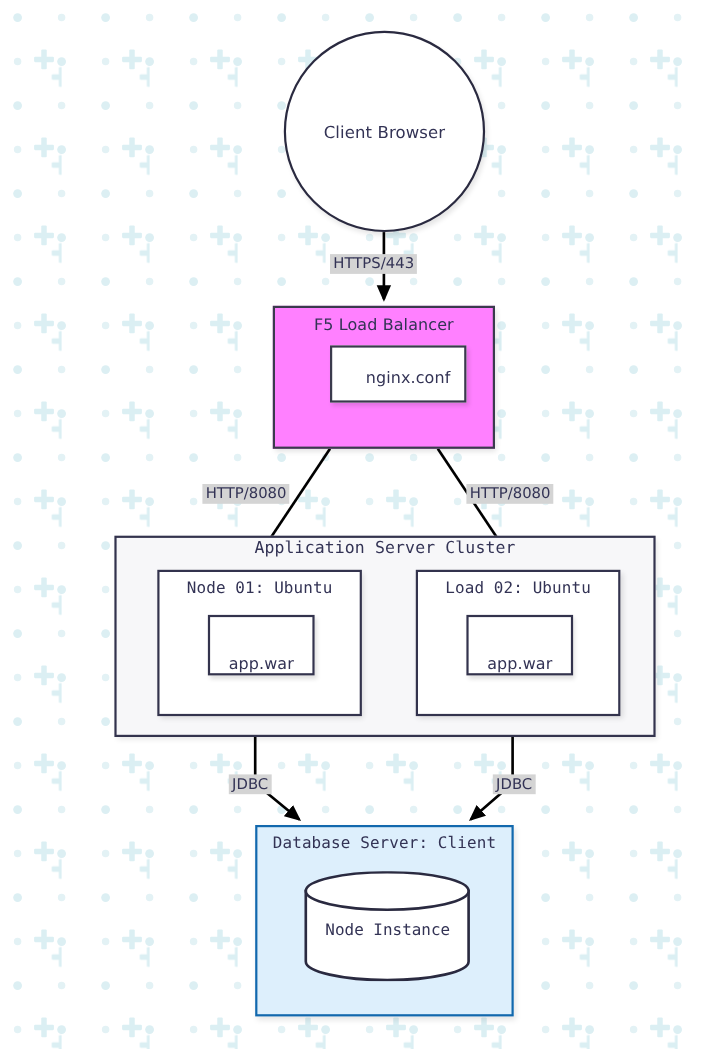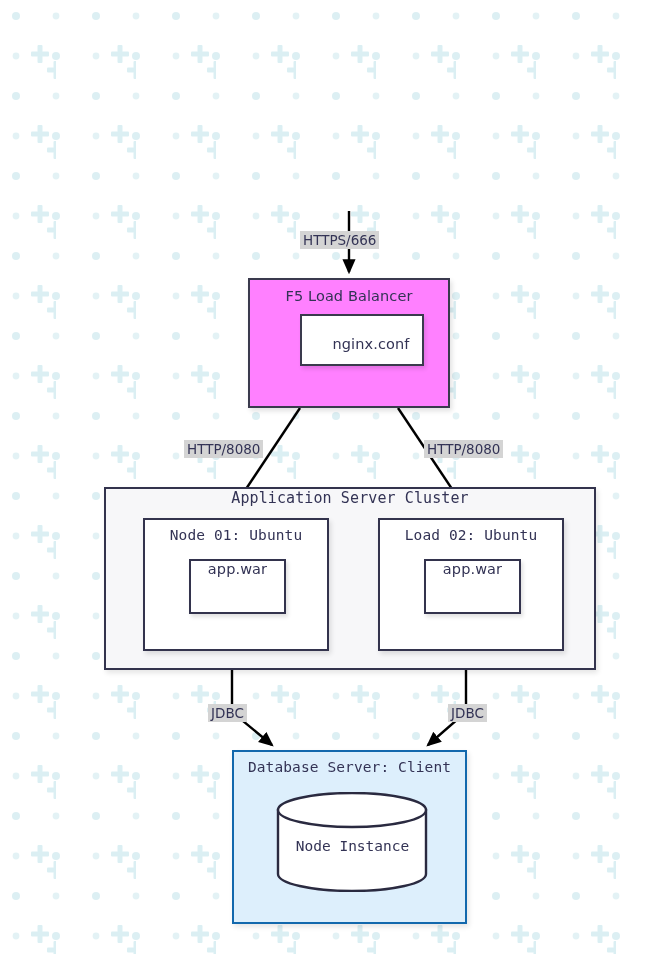--- a/index.html
+++ b/index.html
@@ -129,21 +129,21 @@
   }
   .artifact-box {
     position: absolute;
     left: 44px;
     top: 39px;
     width: 93px;
     height: 51px;
     background: #ffffff;
     border: 2.4px solid #33334d;
     display: flex;
-    align-items: flex-start;
+    align-items: flex-end;
     justify-content: center;
     box-shadow: 2px 3px 4px rgba(0,0,0,0.12);
   }
   .artifact-box .node-label { font-size: 14.5px; }
 
   
   #db-server {
     left: 232px;
     top: 750px;
     width: 235px;
@@ -243,20 +243,23 @@
       <path id="edge-lb-node01" d="M 300 408 L 232 510"></path>
 
       <path id="edge-lb-node02" d="M 398 408 L 466 510"></path>
 
       <path id="edge-node01-db" d="M 232 645 L 232 712 L 272 745"></path>
 
       <path id="edge-node02-db" d="M 466 645 L 466 712 L 428 745"></path>
     </g>
   </svg>
 
+  <div class="node" id="client-browser">
+    <div class="node-label">Client Browser</div>
+  </div>
 
   <div class="node" id="load-balancer">
     <div class="node-label">F5 Load Balancer</div>
     <div class="inner-box" id="nginx-conf-box">
       <div class="node-label">nginx.conf</div>
     </div>
   </div>
 
   <div class="node" id="app-cluster">
     <div class="node-label">Application Server Cluster</div>
@@ -280,19 +283,19 @@
     <div class="node-label">Database Server: Client</div>
     <div id="mysql-cylinder">
       <svg xmlns="http://www.w3.org/2000/svg" width="155" height="100" viewBox="0 0 155 100">
         <path d="M 3 18 L 3 82 A 74 17 0 0 0 151 82 L 151 18 Z" fill="#ffffff" stroke="#2a2a40" stroke-width="2.4"></path>
         <ellipse cx="77" cy="18" rx="74" ry="17" fill="#ffffff" stroke="#2a2a40" stroke-width="2.4"></ellipse>
       </svg>
       <div id="mysql-label">Node Instance</div>
     </div>
   </div>
 
-  <div class="edge-label" id="label-https">HTTPS/666</div>
+  <div class="edge-label" id="label-https">HTTPS/443</div>
   <div class="edge-label" id="label-http-left">HTTP/8080</div>
   <div class="edge-label" id="label-http-right">HTTP/8080</div>
   <div class="edge-label" id="label-jdbc-left">JDBC</div>
   <div class="edge-label" id="label-jdbc-right">JDBC</div>
 
 </div>
 
 </body></html>

